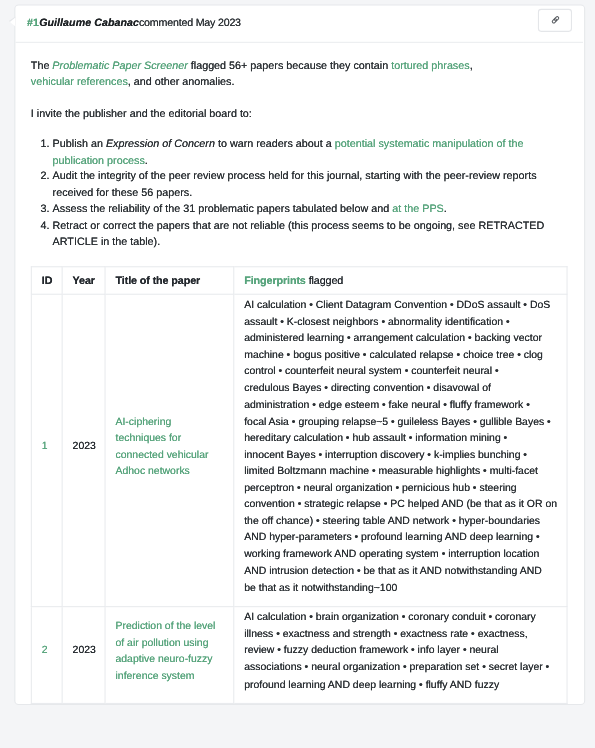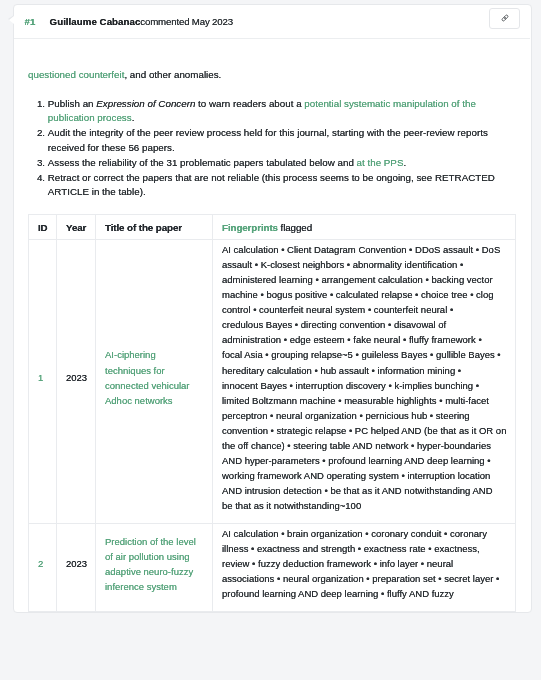--- a/index.html
+++ b/index.html
@@ -38,21 +38,21 @@
     border-bottom: 1px solid #eceef0;
     padding: 0 10.6px;
     display: flex; align-items: center;
     font-size: 9.7px;
     letter-spacing: -0.18px;
     will-change: transform;
     white-space: nowrap;
     text-shadow: 0 0 0.28px currentColor;
   }
   .cid { color:#57a47c; font-weight:700; letter-spacing:0.1px;}
-  .cauthor { color:#1f2326; font-weight:700; margin-left:14px; letter-spacing:0.05px;}
+  .cauthor { color:#1f2326; font-weight:700; margin-left:0; letter-spacing:0.05px;font-style:italic;}
   .cmeta { color:#2f3438; margin-left:0;}
 
   .linkbtn {
     position:absolute; right:10px; top:2.5px; width:31px; height:21px;
     border:1px solid #e4e6e9; border-radius:3px; background:#fff;
     display:flex; align-items:center; justify-content:center; padding:0;
     cursor:pointer;
   }
 
   .body { will-change: transform; padding: 14.6px 14px 0 14px; font-size:9.8px; color:#2b3034; line-height:14.8px; text-shadow: 0 0 0.28px currentColor;}
@@ -90,23 +90,24 @@
         <svg width="10" height="10" viewBox="0 0 16 16">
           <g transform="rotate(-45 8 8)">
             <rect x="2.3" y="5.9" width="7.0" height="4.2" rx="2.1" fill="none" stroke="#55595e" stroke-width="1.45"></rect>
             <rect x="6.7" y="5.9" width="7.0" height="4.2" rx="2.1" fill="none" stroke="#55595e" stroke-width="1.45"></rect>
           </g>
         </svg>
       </button>
     </div>
     <div class="body">
       <div class="para">
-        <br>
-        <span><span class="lnk">questioned counterfeit</span><span>, and other anomalies.</span></span>
+        <span><span>The </span><span class="lnk ital">Problematic Paper Screener</span><span> flagged 56+ papers because they contain </span><span class="lnk">tortured phrases</span><span>,</span></span><br>
+        <span><span class="lnk">vehicular references</span><span>, and other anomalies.</span></span>
       </div>
+      <div class="para"><span>I invite the publisher and the editorial board to:</span></div>
       <ol class="steps">
           <li><span>Publish an </span><span class="ital">Expression of Concern</span><span> to warn readers about a </span><span class="lnk">potential systematic manipulation of the publication process</span><span>.</span></li>
           <li><span>Audit the integrity of the peer review process held for this journal, starting with the peer-review reports received for these 56 papers.</span></li>
           <li><span>Assess the reliability of the 31 problematic papers tabulated below and </span><span class="lnk">at the PPS</span><span>.</span></li>
           <li><span>Retract or correct the papers that are not reliable (this process seems to be ongoing, see RETRACTED ARTICLE in the table).</span></li>
         </ol>
       <table class="papers">
         <colgroup>
             <col class="col-id">
             <col class="col-year">

